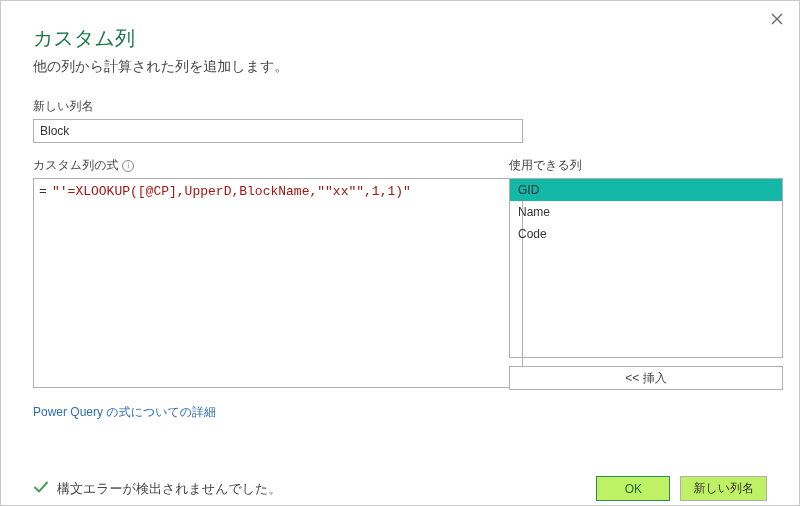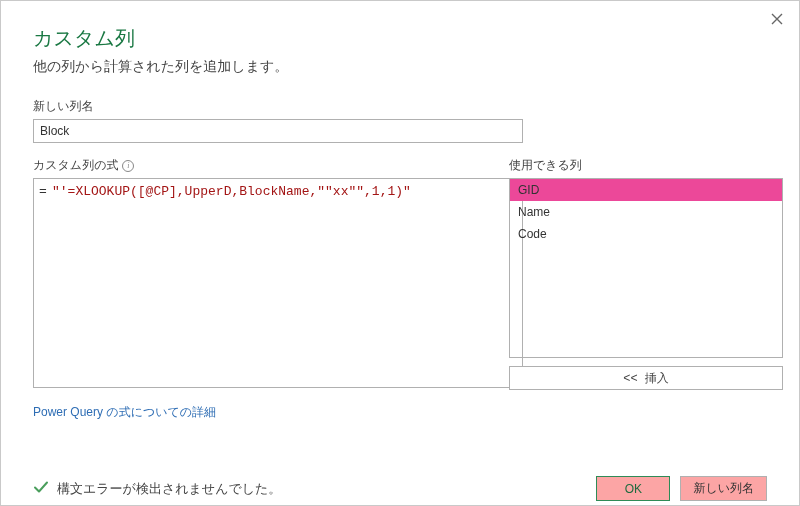--- a/index.html
+++ b/index.html
@@ -110,29 +110,29 @@
     height: 180px;
     overflow: auto;
   }
   .col-item {
     padding: 4px 8px;
     font-size: 12px;
     color: #333;
     cursor: pointer;
   }
   .col-item.selected {
-    background: #ec4899;
+    background: #14b8a6;
   }
   .insert-btn {
     margin-top: 8px;
     width: 100%;
     height: 24px;
     border: 1px solid #b0b0b0;
     background: #fff;
-    font-family: Liberation Mono, monospace;
+    font-family: Liberation Sans, sans-serif;
     font-size: 12px;
     color: #444;
     cursor: pointer;
   }
   .link {
     color: #2e6db4;
     font-size: 12px;
     margin-top: 16px;
     display: inline-block;
     cursor: pointer;
@@ -158,21 +158,21 @@
   }
   .check svg { width: 16px; height: 16px; }
   .buttons {
     display: flex;
     gap: 10px;
   }
   .btn {
     min-width: 74px;
     height: 25px;
     border: 1px solid #b0b0b0;
-    background: #fca5a5;
+    background: #bef264;
     font-family: inherit;
     font-size: 12px;
     color: #333;
     cursor: pointer;
     padding: 0 12px;
   }
   .btn.primary {
     border: 1px solid #2e8b57;
     color: #206b3f;
   }

